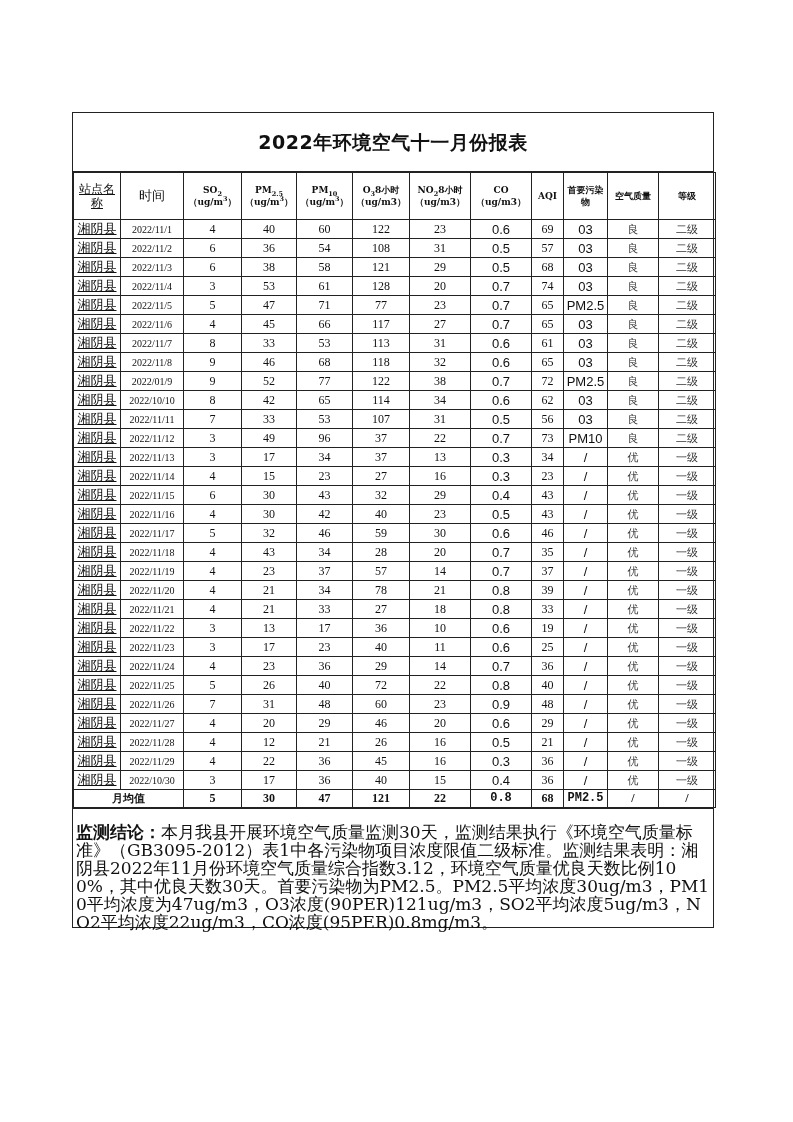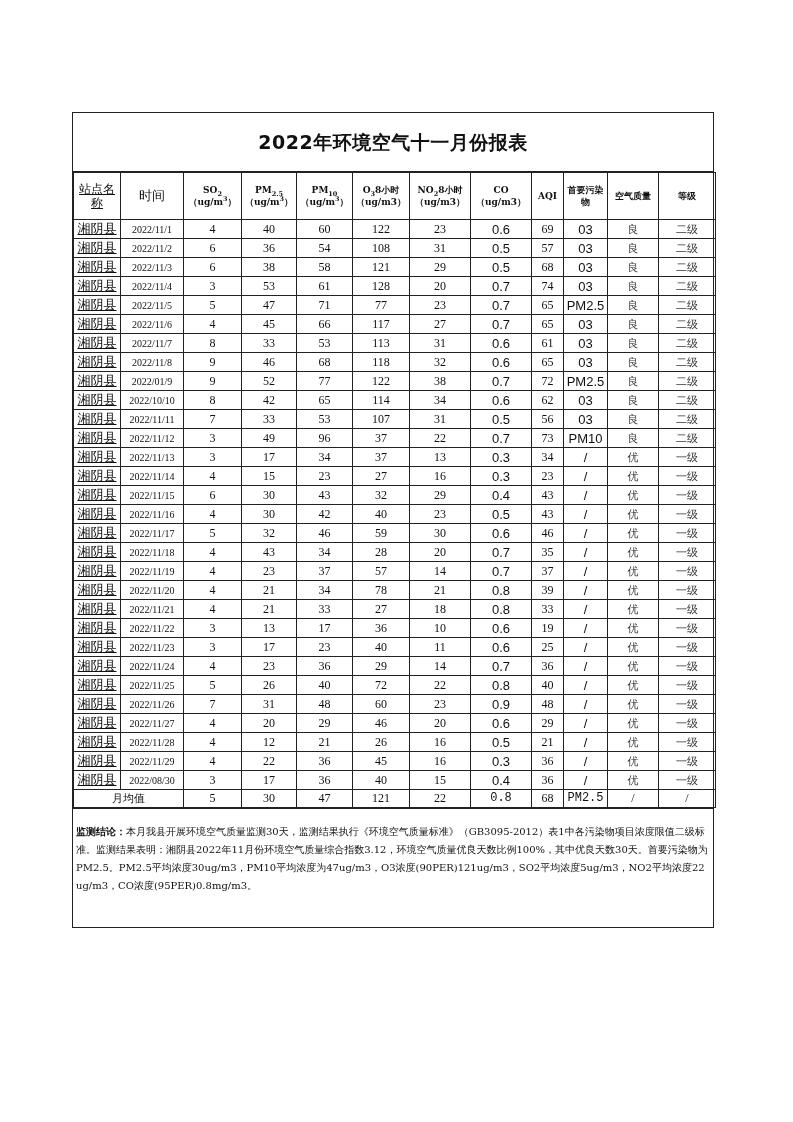--- a/index.html
+++ b/index.html
@@ -9,24 +9,24 @@
   table { border-collapse:collapse; width:100%; table-layout:fixed; }
   td, th { border:1px solid #222; text-align:center; vertical-align:middle; padding:0; overflow:hidden; white-space:nowrap; }
   tr.hdr th { height:46px; font-weight:bold; font-size:9px; font-family:"DejaVu Serif", serif; line-height:1.35; white-space:normal; }
   tr.hdr th.first { font-weight:normal; font-size:12px; line-height:1.2;text-decoration:underline; }
   tr.hdr th.time { font-weight:normal; font-size:13px; }
   tr.row td { height:16.9px; font-size:12px; font-family:"Liberation Serif", serif; }
   tr.row td.station { font-size:13px; font-family:"DejaVu Serif", serif;text-decoration:underline; }
   tr.row td.date { font-size:10px; font-family:"Liberation Serif", serif; }
   tr.row td.mono { font-family:Liberation Sans, sans-serif; font-size:13px; }
   tr.row td.cn { font-family:"DejaVu Serif", serif; font-size:11px; color:#333; }
-  tr.avg td { height:16.5px; font-weight:normal; font-size:12px; font-family:"Liberation Serif", serif; border-top:1.5px solid #222; }
+  tr.avg td { height:16.5px; font-weight:bold; font-size:12px; font-family:"Liberation Serif", serif; border-top:1.5px solid #222; }
   tr.avg td.avglabel { font-family:"DejaVu Sans", sans-serif; font-size:11px; }
   tr.avg td.mono { font-family:"Liberation Mono", monospace; }
-  .conclusion { border-top:1.5px solid #222; height:119px; box-sizing:border-box; padding:14px 3px 0 3px; font-size:10px; line-height:18px; font-family:"DejaVu Serif", serif; white-space:normal; word-break:break-all; }
+  .conclusion { border-top:1.5px solid #222; height:119px; box-sizing:border-box; padding:14px 3px 0 3px; font-size:17px; line-height:18px; font-family:"DejaVu Serif", serif; white-space:normal; word-break:break-all; }
   .conclusion .label { font-weight:bold; }
   sub, sup { font-size:6.5px; line-height:0; }
 </style>
 </head>
 <body>
 
 <div class="sheet">
   <div class="title-row">2022年环境空气十一月份报表</div>
   <table>
     <colgroup>
@@ -461,21 +461,21 @@
           <td>45</td>
           <td>16</td>
           <td class="mono">0.3</td>
           <td>36</td>
           <td class="mono">/</td>
           <td class="cn">优</td>
           <td class="cn">一级</td>
         </tr>
         <tr class="row">
           <td class="station">湘阴县</td>
-          <td class="date">2022/08/30</td>
+          <td class="date">2022/10/30</td>
           <td>3</td>
           <td>17</td>
           <td>36</td>
           <td>40</td>
           <td>15</td>
           <td class="mono">0.4</td>
           <td>36</td>
           <td class="mono">/</td>
           <td class="cn">优</td>
           <td class="cn">一级</td>

